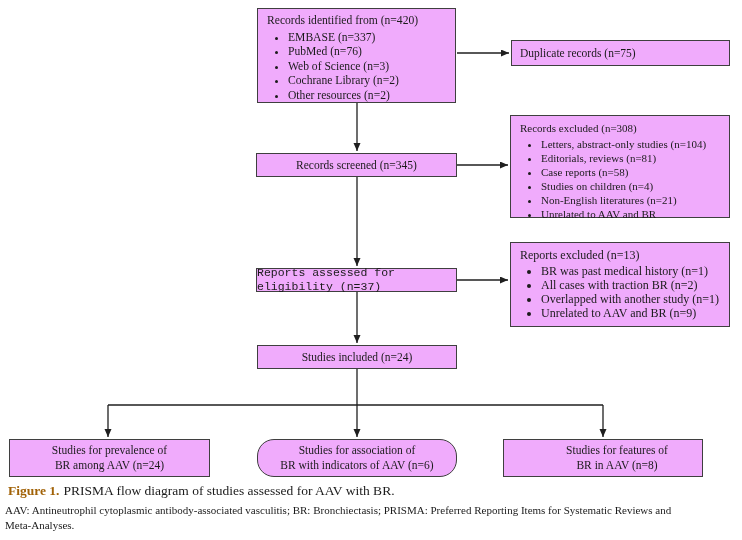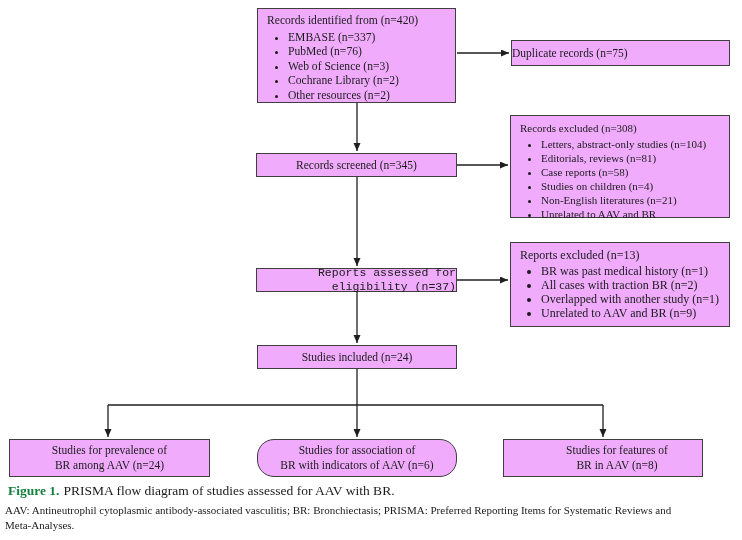--- a/index.html
+++ b/index.html
@@ -5,27 +5,27 @@
   html,body{margin:0;padding:0;background:#ffffff;}
   .stage{
     position:relative;width:742px;height:540px;background:#ffffff;
     font-family:"Liberation Serif","DejaVu Serif",serif;color:#1b1b1b;
     overflow:hidden;
   }
   .fbox{
     position:absolute;background:#f0abfc;border:1.4px solid #3f3f3f;
     box-sizing:border-box;font-size:11.5px;line-height:14.5px;
   }
-  .fbox.centered{display:flex;flex-direction:column;align-items:center;justify-content:center;text-align:right;}
+  .fbox.centered{display:flex;flex-direction:column;align-items:center;justify-content:center;text-align:left;}
   .fbox.list{padding:5px 8px 3px 9px;}
   .fbox .btitle{display:block;}
   .fbox ul{margin:2px 0 0 0;padding-left:21px;list-style:disc;}
   .fbox li{margin:0;padding:0;}
   #box-identified{left:257px;top:8px;width:199px;height:95px;font-size:11.6px;}
-  #box-duplicates{left:511px;top:40px;width:219px;height:26px;display:flex;align-items:center;}
+  #box-duplicates{left:511px;top:40px;width:219px;height:26px;display:flex;align-items:center;padding-left:8px;}
   #box-screened{left:256px;top:153px;width:201px;height:24px;}
   #box-records-excluded{left:510px;top:115px;width:220px;height:103px;font-size:11px;line-height:14px;}
   #box-assessed{left:256px;top:268px;width:201px;height:24px;font-family:Liberation Mono, monospace;}
   #box-reports-excluded{left:510px;top:242px;width:220px;height:85px;font-size:12px;line-height:14px;}
   #box-included{left:257px;top:345px;width:200px;height:24px;}
   #box-prevalence{left:9px;top:439px;width:201px;height:38px;line-height:15px;}
   #box-association{left:257px;top:439px;width:200px;height:38px;line-height:15px;}
   #box-features{left:503px;top:439px;width:200px;height:38px;line-height:15px;}
   #arrow-layer{position:absolute;left:0;top:0;pointer-events:none;}
   .caption{position:absolute;left:8px;top:482px;font-size:13.5px;line-height:17px;}
@@ -115,21 +115,21 @@
     <span>Studies for association of</span>
     <span>BR with indicators of AAV (n=6)</span>
   </div>
 
   <div class="fbox centered" id="box-features" style="border-color: rgb(63, 63, 63); padding-left: 28px;">
     <span>Studies for features of</span>
     <span>BR in AAV (n=8)</span>
   </div>
 
   <div class="caption">
-    <span class="cap-label" style="color: #15803d;">Figure 1.</span><span>PRISMA flow diagram of studies assessed for AAV with BR.</span>
+    <span class="cap-label" style="color: #a16207;">Figure 1.</span><span>PRISMA flow diagram of studies assessed for AAV with BR.</span>
   </div>
 
   <div class="footnote">
     <span>AAV: Antineutrophil cytoplasmic antibody-associated vasculitis; BR: Bronchiectasis; PRISMA: Preferred Reporting Items for Systematic Reviews and</span><br>
     <span>Meta-Analyses.</span>
   </div>
 
 </div>
 
 </body></html>

